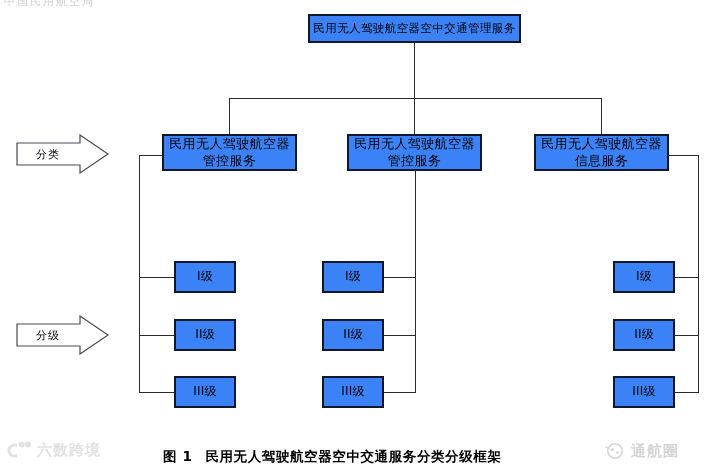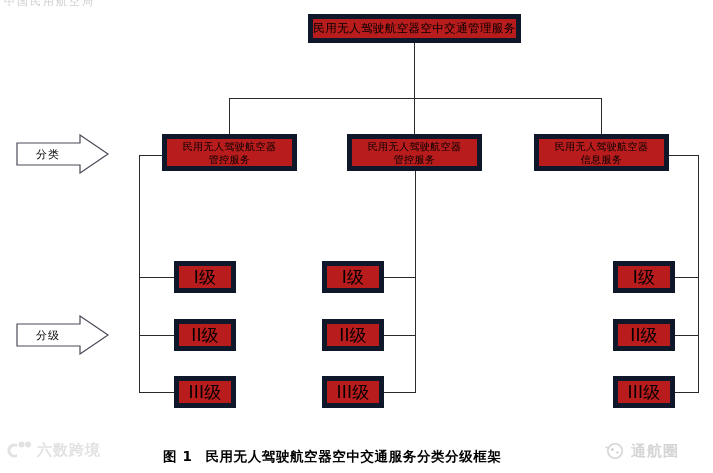--- a/index.html
+++ b/index.html
@@ -11,38 +11,38 @@
     color:#111111;
     position:relative;
     overflow:hidden;
   }
   #stage{position:absolute;left:0;top:0;width:713px;height:473px;border-radius:22px;}
 
   
   .node{
     position:absolute;
     box-sizing:border-box;
-    border:5px solid #0f172a;
-    background:#b91c1c;
+    border:2px solid #0f172a;
+    background:#3b82f6;
     display:flex;
     flex-direction:column;
     align-items:center;
     justify-content:center;
     text-align:center;
     font-family:"DejaVu Sans","Liberation Sans",sans-serif;
     color:#000000;
     line-height:1.30;
     letter-spacing:.4px;
     z-index:3;
   }
   .node .ln{display:block;white-space:nowrap;}
 
   .root{font-size:11.5px;}
-  .cat{font-size:10px;}
-  .lvl{font-size:17px;letter-spacing:.2px;}
+  .cat{font-size:13px;}
+  .lvl{font-size:12px;letter-spacing:.2px;}
 
   
   .hline,.vline{position:absolute;background:#2b2b2b;z-index:1;}
   .hline{height:1px;}
   .vline{width:1px;}
 
   
   .arrowwrap{position:absolute;z-index:4;}
   .arrowwrap svg{display:block;}
   .arrowlabel{

